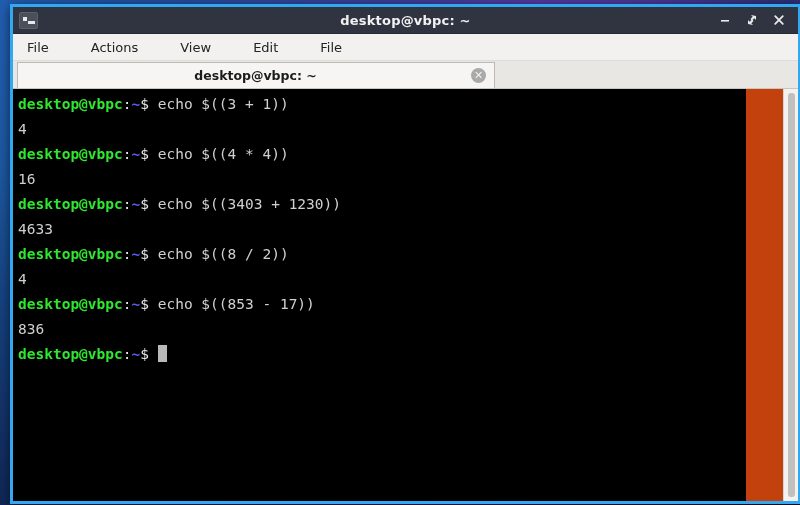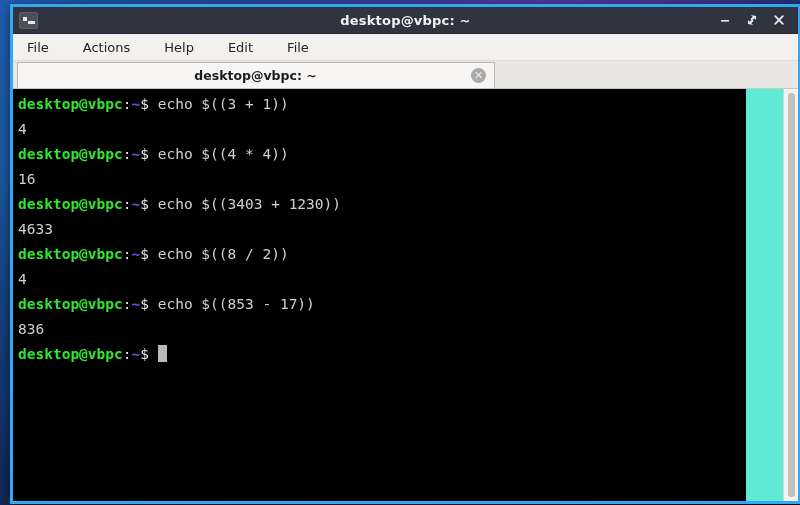--- a/index.html
+++ b/index.html
@@ -115,21 +115,21 @@
   }
   .win-btn svg { display: block; }
 
   
   .menubar {
     height: 27px;
     background: #f2f1f0;
     display: flex;
     align-items: center;
     padding-left: 12px;
-    gap: 30px;
+    gap: 38px;
     flex: 0 0 auto;
     border-bottom: 1px solid #dedcd9;
   }
   .menu-item {
     font-size: 13px;
     color: #232323;
     padding: 2px 2px;
     cursor: default;
   }
 
@@ -172,21 +172,21 @@
     line-height: 15px;
     text-align: center;
     font-family: "DejaVu Sans", sans-serif;
     flex: 0 0 auto;
   }
 
   
   .term-wrap {
     flex: 1 1 auto;
     display: flex;
-    background: #5eead4;
+    background: #c2410c;
     min-height: 0;
     position: relative;
     gap: 37px;
   }
   .terminal {
     flex: 1 1 auto;
     background: #000000;
     padding: 3px 0 0 5px;
     font-family: "DejaVu Sans Mono", monospace;
     font-size: 14.5px;
@@ -255,21 +255,21 @@
         <svg width="12" height="12" viewBox="0 0 12 12">
           <path d="M2.2 2.2 L9.8 9.8 M9.8 2.2 L2.2 9.8" stroke="#e9e9e9" stroke-width="1.8" stroke-linecap="round"></path>
         </svg>
       </div>
     </div>
   </div>
 
   <div class="menubar">
     <div class="menu-item">File</div>
     <div class="menu-item">Actions</div>
-    <div class="menu-item">Help</div>
+    <div class="menu-item">View</div>
     <div class="menu-item">Edit</div>
     <div class="menu-item">File</div>
   </div>
 
   <div class="tabbar">
     <div class="tab">
       <div class="tab-label">desktop@vbpc: ~</div>
       <div class="tab-close">✕</div>
     </div>
   </div>

